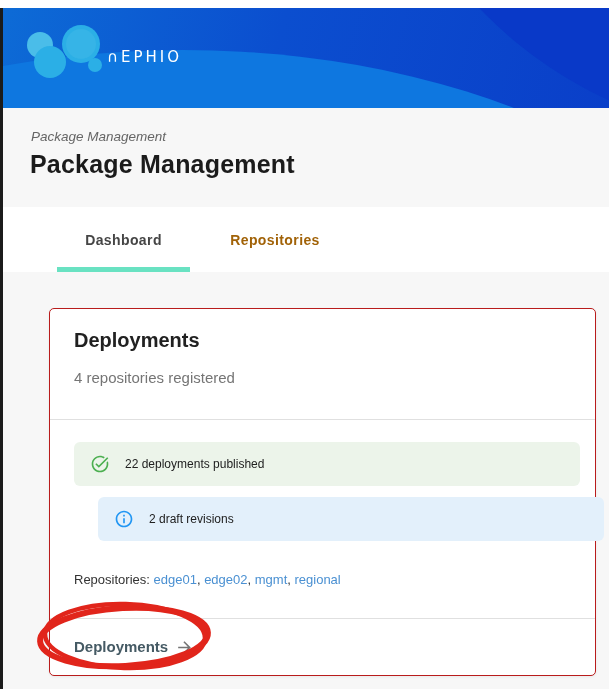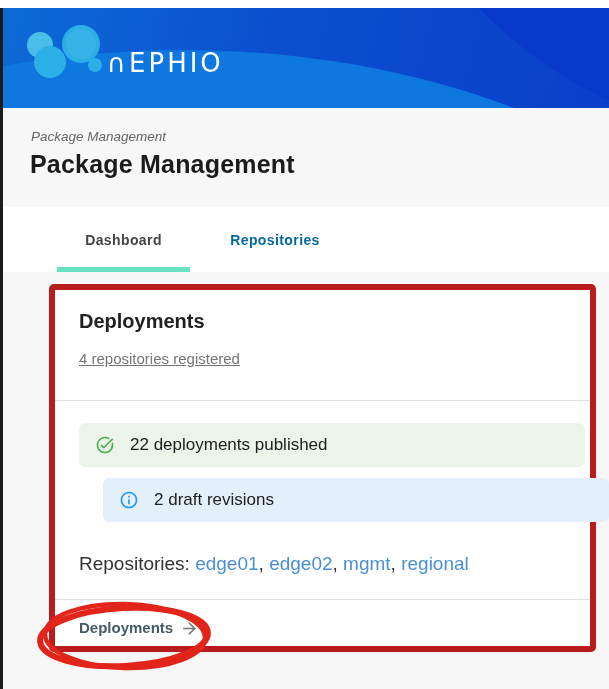--- a/index.html
+++ b/index.html
@@ -29,21 +29,21 @@
   }
   .logo { position:absolute; left:0; top:0; width:280px; height:100px; cursor:pointer; }
   .logo .c { position:absolute; border-radius:50%; }
   .c1 { left:24px; top:24px; width:26px; height:26px; background:var(--logo_circle_light); }
   .c3 { left:31px; top:38px; width:32px; height:32px; background:var(--logo_circle_blue); }
   .c2 { left:59px; top:17px; width:38px; height:38px; background:var(--logo_circle_blue); }
   .c2b{ left:63px; top:21px; width:30px; height:30px; background:var(--logo_circle_light); opacity:.35; }
   .c4 { left:85px; top:50px; width:14px; height:14px; background:var(--logo_circle_blue); }
   .logo-text {
     position:absolute; left:104px; top:40px; color:#ffffff;
-    font-family:"DejaVu Sans", sans-serif; font-size:26px; font-weight:400; letter-spacing:3px;
+    font-family:"DejaVu Sans", sans-serif; font-size:15px; font-weight:400; letter-spacing:3px;
   }
 
   
   .breadcrumb {
     position:absolute; left:31px; top:129px;
     font-style:italic; font-size:13.5px; color:#666666;
   }
   .page-title {
     position:absolute; left:30px; top:150px;
     font-size:25px; font-weight:bold; color:#1b1b1b; letter-spacing:.2px;
@@ -52,49 +52,49 @@
   
   .tabbar {
     position:absolute; top:207px; left:3px; right:0; height:65px;
     background:#ffffff; display:flex; padding-left:54px;
   }
   .tab {
     position:relative; display:flex; align-items:center; justify-content:center;
     font-size:14px; font-weight:700; letter-spacing:.4px; cursor:pointer;
   }
   .tab-dashboard { width:133px; color:#454545;justify-content:center; }
-  .tab-repositories { width:170px; color:#0369a1; }
+  .tab-repositories { width:170px; color:#a16207; }
   .tab-underline {
     position:absolute; left:0; bottom:0; width:100%; height:5px;
     background:var(--tab_active_underline);
   }
 
   
   .card {
-    position:absolute; left:49px; top:284px; width:547px; height:368px;
-    background:#ffffff; border:6px solid #b91c1c; border-radius:5px;
+    position:absolute; left:49px; top:308px; width:547px; height:368px;
+    background:#ffffff; border:1px solid #b91c1c; border-radius:5px;
     box-shadow:0 1px 3px rgba(0,0,0,.06);
   }
   .card-head { height:111px; padding:20px 24px; border-bottom:1px solid #e0e0e0; }
   .card-title { font-size:20px; font-weight:bold; color:#212121; }
-  .card-subtitle { margin-top:17px; font-size:15px; color:#757575;text-decoration:underline; }
+  .card-subtitle { margin-top:17px; font-size:15px; color:#757575; }
 
   .card-body { height:199px; padding:22px 16px 0 24px; border-bottom:1px solid #e0e0e0; }
   .banner {
     width:506px; height:44px; border-radius:6px; margin-bottom:11px;
     display:flex; align-items:center; padding:0 16px; gap:15px;
-    font-size:17px; color:#212121;
+    font-size:12px; color:#212121;
   }
   .banner.success { background:var(--success_bg); }
   .banner.info { background:var(--info_bg);margin-left:24px; }
   .banner .icon { width:20px; height:20px; flex:0 0 auto; display:flex; }
   .banner.success .icon { color:var(--success_green); }
   .banner.info .icon { color:var(--info_blue); }
 
-  .repos-line { margin-top:31px; font-size:19px; color:#333333; }
+  .repos-line { margin-top:31px; font-size:13px; color:#333333; }
   .repos-line a { color:var(--link_blue); text-decoration:none; cursor:pointer; }
 
   .card-footer { height:55px; display:flex; align-items:center; padding:0 24px; }
   .footer-link {
     display:flex; align-items:center; gap:7px; cursor:pointer;
     font-size:15px; font-weight:bold; color:var(--footer_link);
   }
   .footer-link .arrow { width:19px; height:19px; color:#757575; display:flex; margin-top:2px; }
 
   

